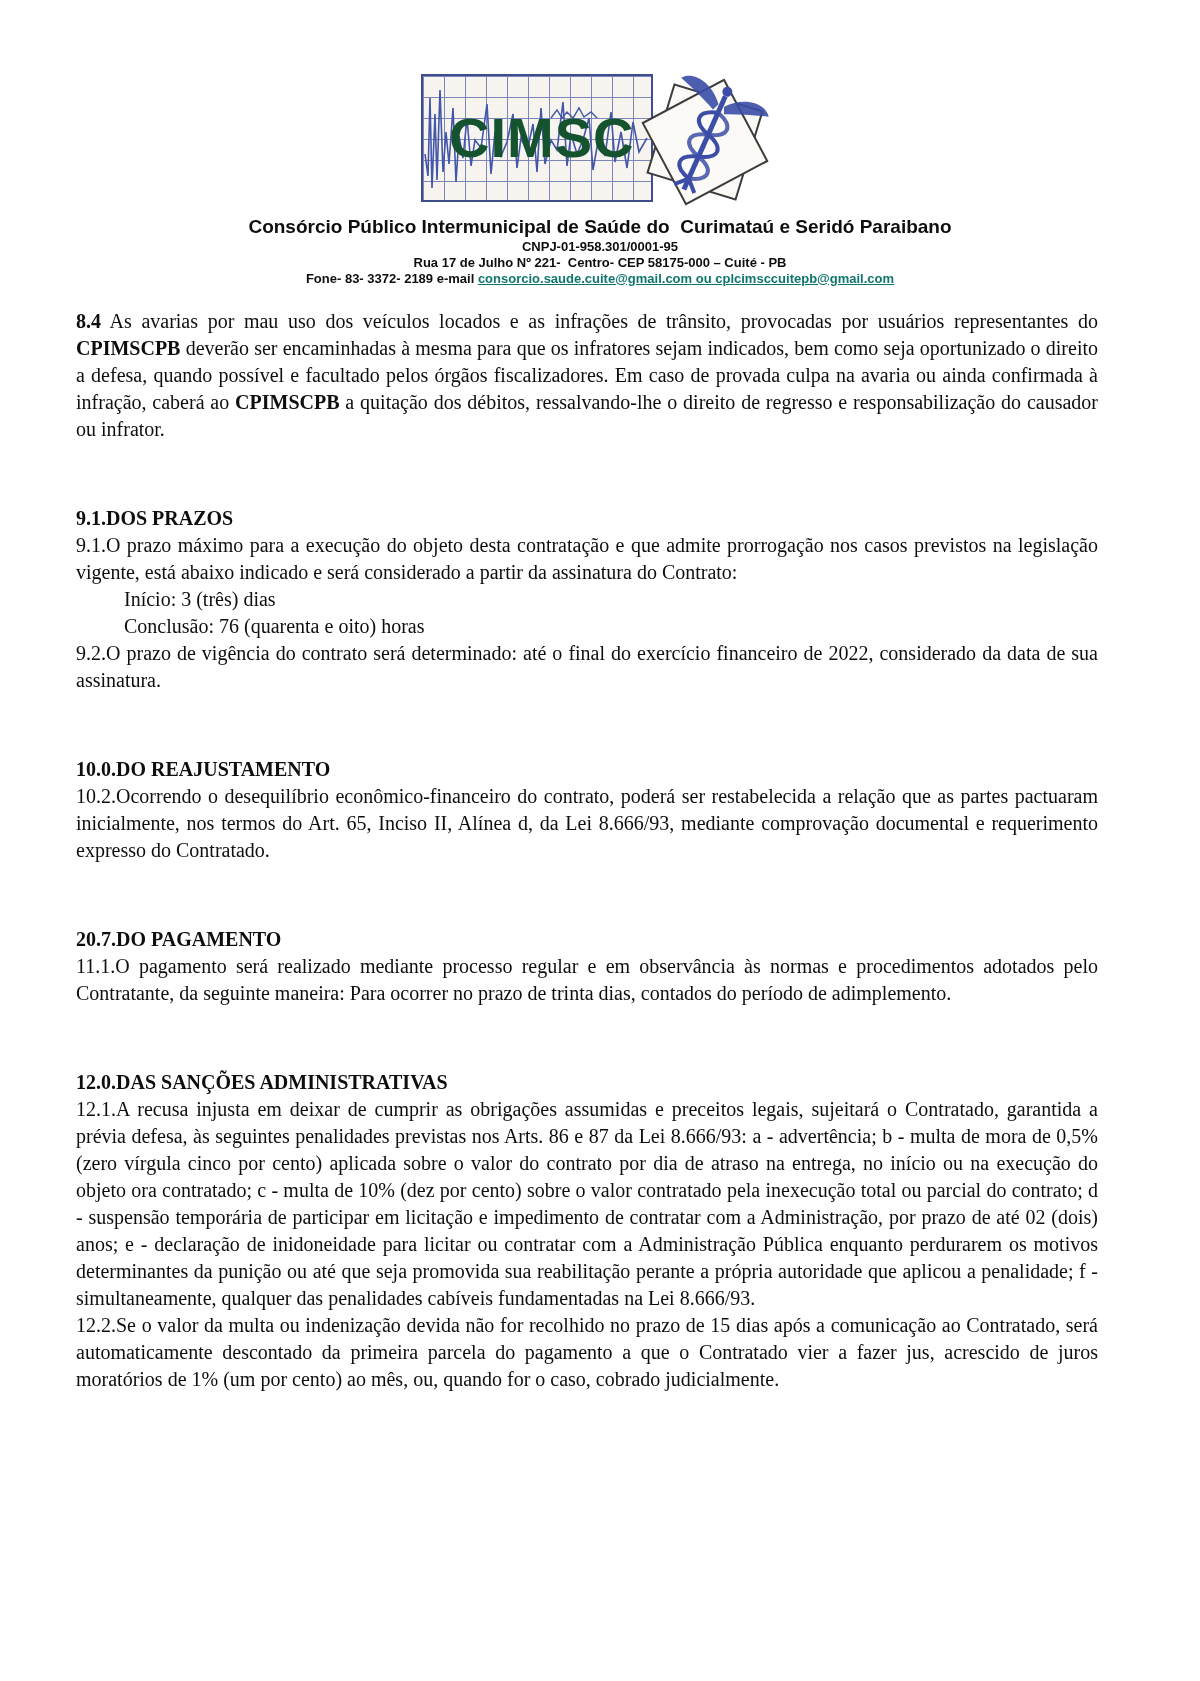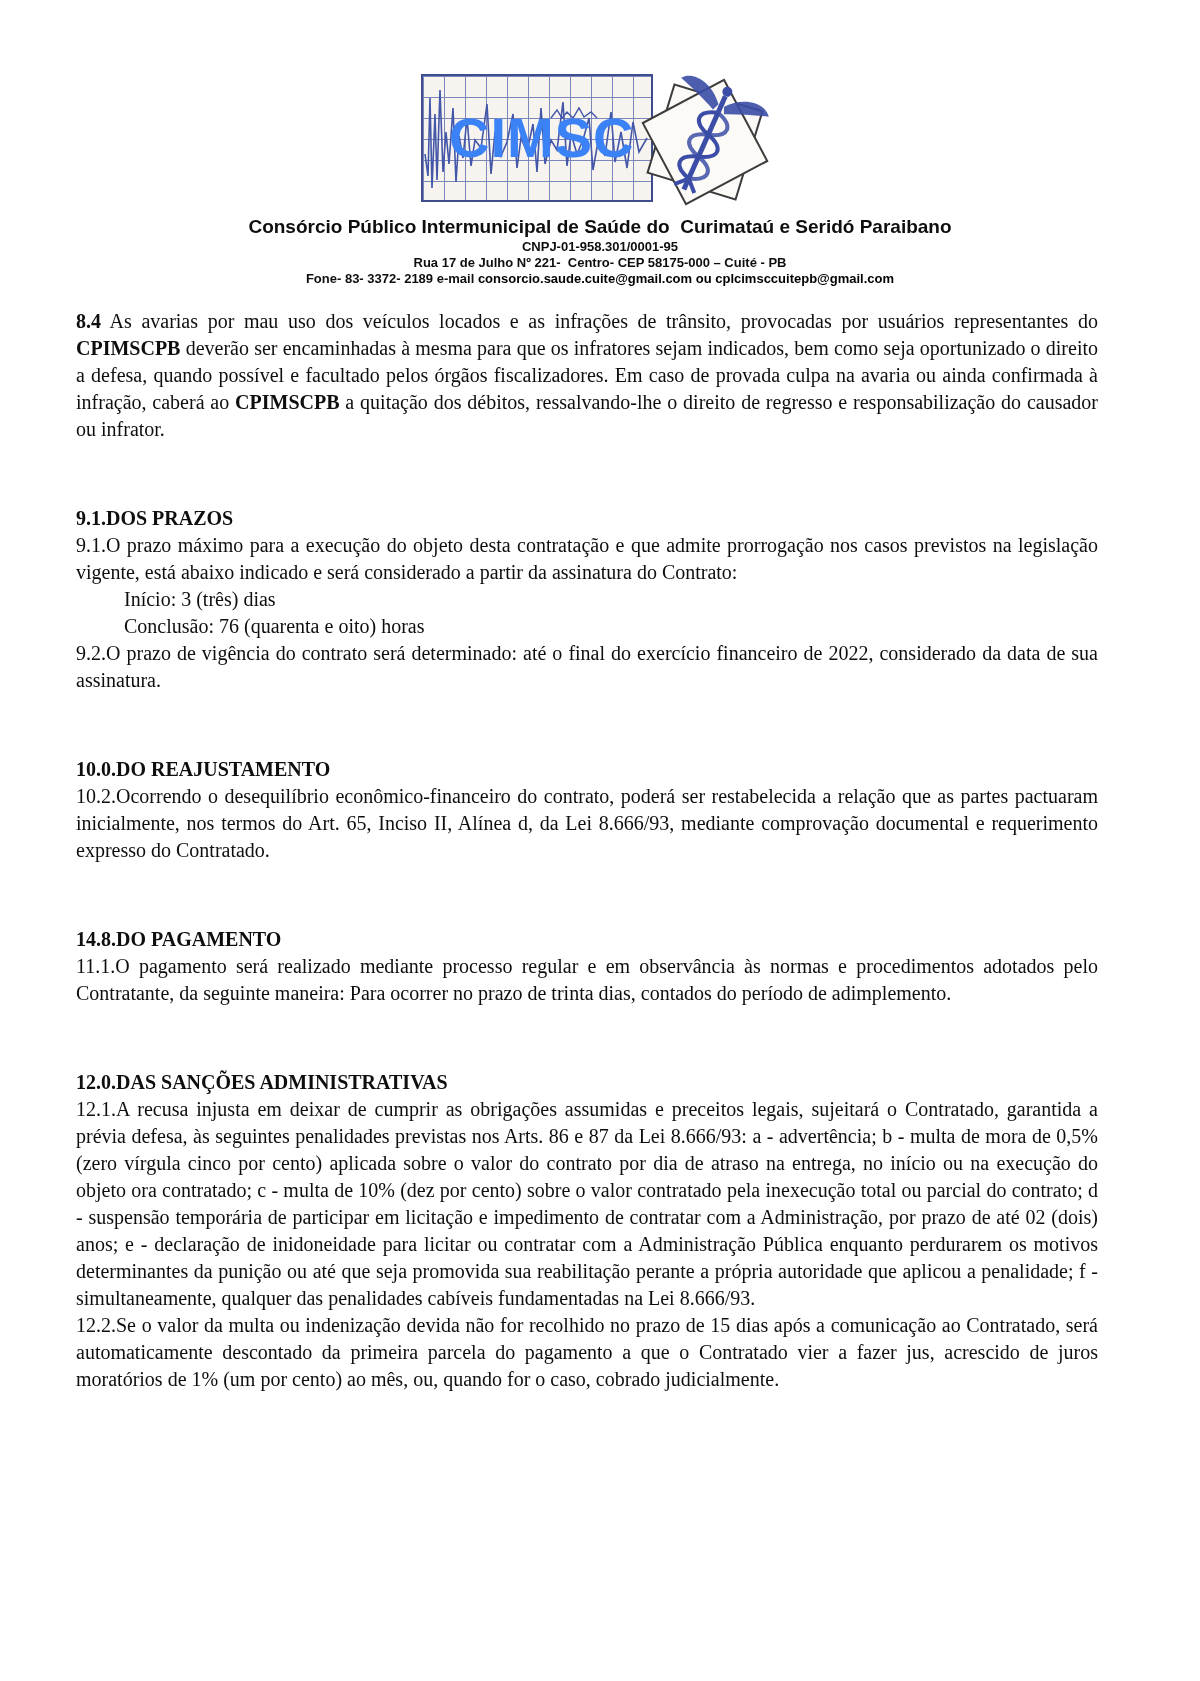--- a/index.html
+++ b/index.html
@@ -39,26 +39,26 @@
   .ekg{position:absolute;left:0;top:8px;z-index:1;}
   .logo-text{
     position:absolute;
     left:28px; top:44px;
     z-index:2;
     font-family:"Liberation Sans",sans-serif;
     font-weight:bold;
     font-size:56px;
     line-height:1;
     letter-spacing:1px;
-    color:#3b82f6;
+    color:#14532d;
   }
   .logo-star{position:absolute;right:0;top:-4px;z-index:3;}
   .org-name{font-size:19px;line-height:1.2;}
   .hline{font-size:13px;line-height:1.22;}
-  .email-link{color:#000000;cursor:pointer;}
+  .email-link{color:#0f766e;text-decoration:underline;cursor:pointer;}
   
   .doc{
     padding:22px 102px 0 76px;
     font-family:"Liberation Serif",serif;
     font-size:20px;
     line-height:27px;
     text-align:justify;
   }
   .doc p{margin:0;}
   .sec{margin-top:62px;}
@@ -117,21 +117,21 @@
       <p class="indent">Conclusão: 76 (quarenta e oito) horas</p>
       <p>9.2.O prazo de vigência do contrato será determinado: até o final do exercício financeiro de 2022, considerado da data de sua assinatura.</p>
     </div>
 
     <div class="sec">
       <h2 class="sec-heading">10.0.DO REAJUSTAMENTO</h2>
       <p>10.2.Ocorrendo o desequilíbrio econômico-financeiro do contrato, poderá ser restabelecida a relação que as partes pactuaram inicialmente, nos termos do Art. 65, Inciso II, Alínea d, da Lei 8.666/93, mediante comprovação documental e requerimento expresso do Contratado.</p>
     </div>
 
     <div class="sec">
-      <h2 class="sec-heading">14.8.DO PAGAMENTO</h2>
+      <h2 class="sec-heading">20.7.DO PAGAMENTO</h2>
       <p>11.1.O pagamento será realizado mediante processo regular e em observância às normas e procedimentos adotados pelo Contratante, da seguinte maneira: Para ocorrer no prazo de trinta dias, contados do período de adimplemento.</p>
     </div>
 
     <div class="sec">
       <h2 class="sec-heading">12.0.DAS SANÇÕES ADMINISTRATIVAS</h2>
       <p>12.1.A recusa injusta em deixar de cumprir as obrigações assumidas e preceitos legais, sujeitará o Contratado, garantida a prévia defesa, às seguintes penalidades previstas nos Arts. 86 e 87 da Lei 8.666/93: a - advertência; b - multa de mora de 0,5% (zero vírgula cinco por cento) aplicada sobre o valor do contrato por dia de atraso na entrega, no início ou na execução do objeto ora contratado; c - multa de 10% (dez por cento) sobre o valor contratado pela inexecução total ou parcial do contrato; d - suspensão temporária de participar em licitação e impedimento de contratar com a Administração, por prazo de até 02 (dois) anos; e - declaração de inidoneidade para licitar ou contratar com a Administração Pública enquanto perdurarem os motivos determinantes da punição ou até que seja promovida sua reabilitação perante a própria autoridade que aplicou a penalidade; f - simultaneamente, qualquer das penalidades cabíveis fundamentadas na Lei 8.666/93.</p>
       <p>12.2.Se o valor da multa ou indenização devida não for recolhido no prazo de 15 dias após a comunicação ao Contratado, será automaticamente descontado da primeira parcela do pagamento a que o Contratado vier a fazer jus, acrescido de juros moratórios de 1% (um por cento) ao mês, ou, quando for o caso, cobrado judicialmente.</p>
     </div>
 
   </div>

